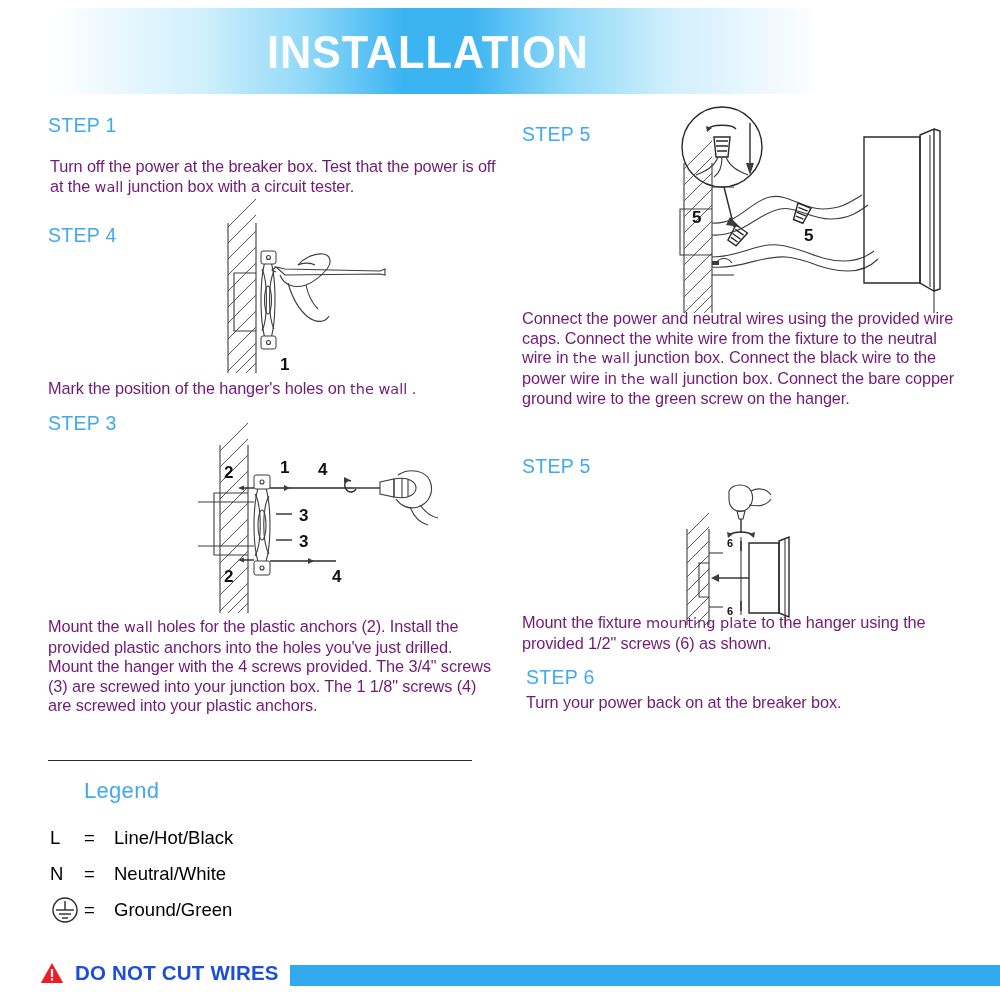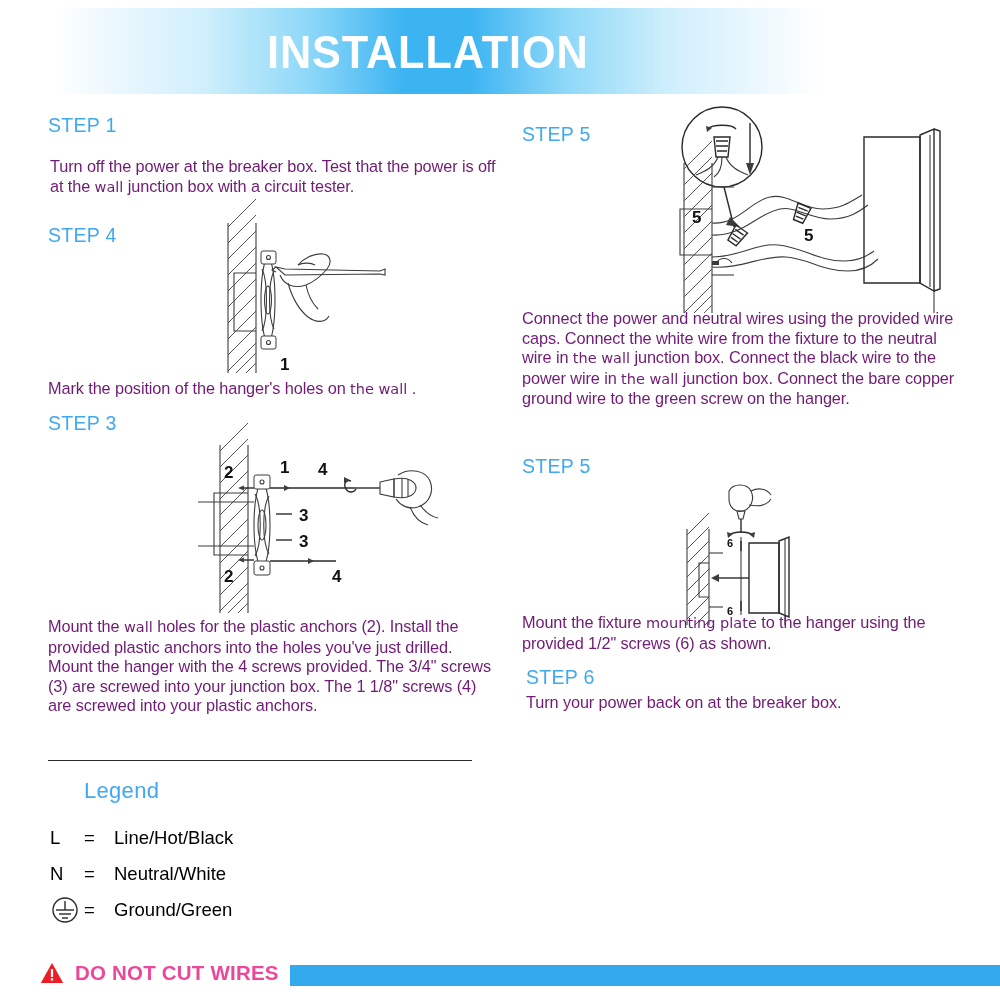--- a/index.html
+++ b/index.html
@@ -119,21 +119,21 @@
     position:absolute;
     left:0; top:957px;
     width:1000px; height:40px;
   }
   #warn-tri {
     position:absolute; left:40px; top:5px;
     width:24px; height:22px;
   }
   #warn-text {
     position:absolute; left:75px; top:4px;
-    color:#ec4899;
+    color:#1d4ed8;
     font-size:20.5px;
     font-weight:bold;
     letter-spacing:0.2px;
   }
   #footer-bar {
     position:absolute; left:290px; top:8px;
     width:710px; height:21px;
     background:#33aaee;
   }
 

